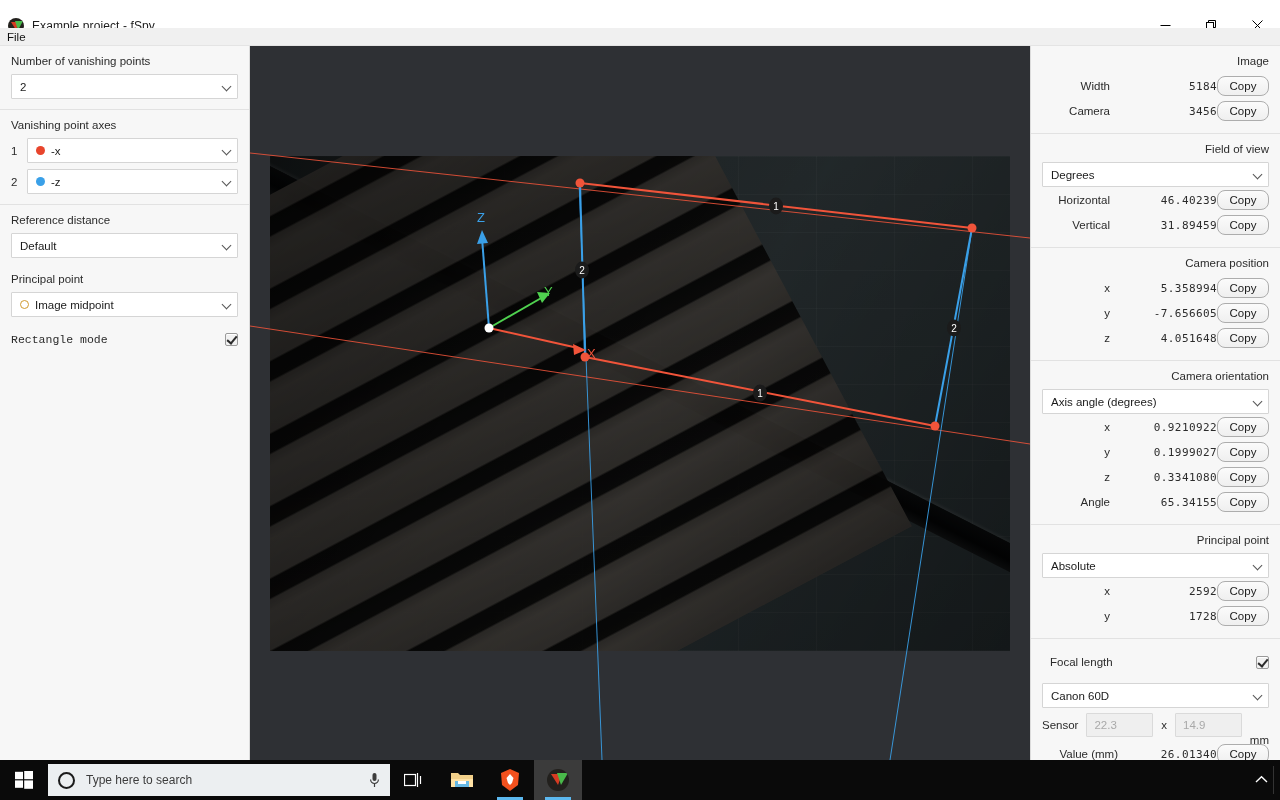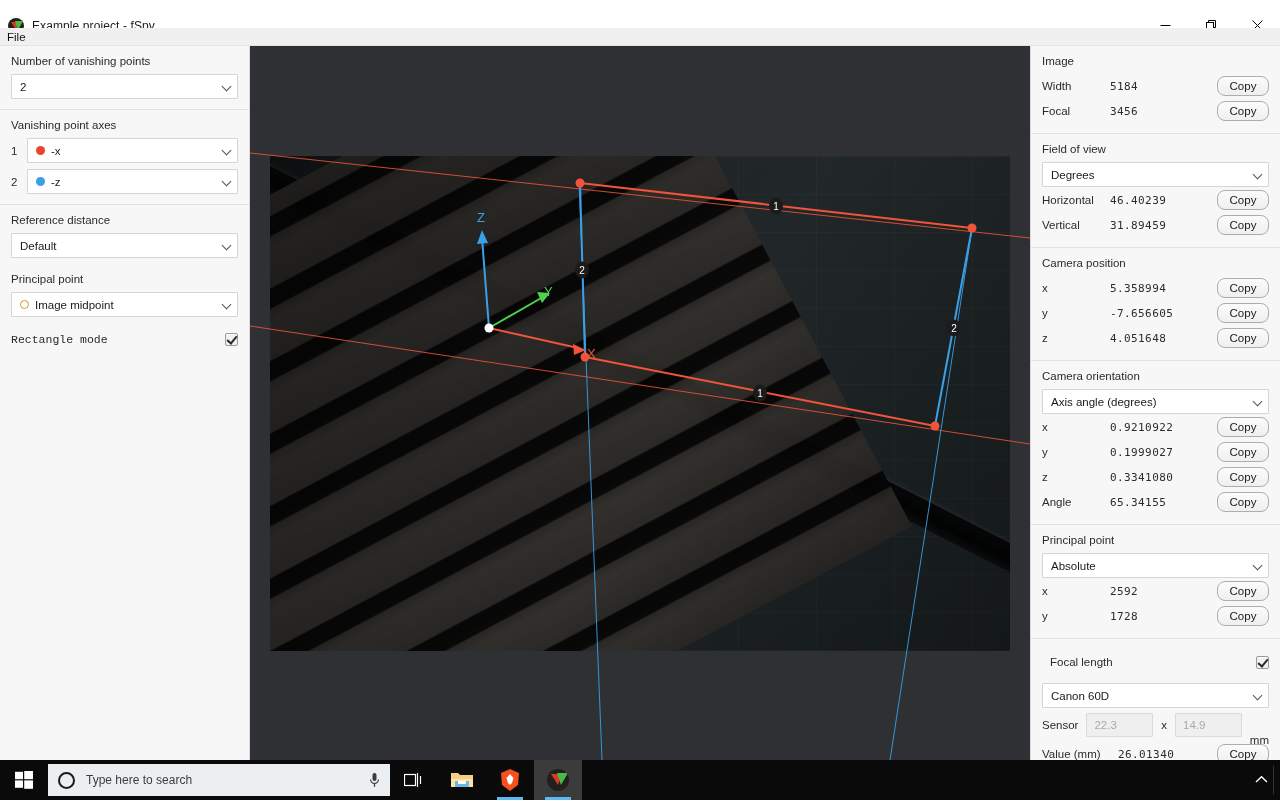--- a/index.html
+++ b/index.html
@@ -51,21 +51,21 @@
     font-size: 11.5px; color: #111; padding: 0 7px; height: 18px;
     display: flex; align-items: center;
   }
 
   
   .panel {
     position: absolute; top: 46px; height: 714px;
     background: #f7f7f7; overflow: hidden;
   }
   .panel-left  { left: 0;    width: 250px; border-right: 1px solid #dcdcdc; }
-  .panel-right { left: 1030px; width: 250px; border-left: 1px solid #dcdcdc; }
+  .panel-right { left: 1030px; width: 250px; border-left: 1px solid #dcdcdc; text-align: right; }
 
   .section { padding: 8px 11px 10px 11px; }
   .section + .section { border-top: 1px solid #e2e2e2; }
 
   .group-title {
     font-size: 11.5px; color: #2b2b2b; margin-bottom: 6px; line-height: 14px;
   }
   .field-label { font-size: 11.5px; color: #2b2b2b; font-family: Liberation Mono, monospace; }
 
   
@@ -353,21 +353,21 @@
   <div class="panel panel-right">
 
     <div class="section">
       <div class="group-title">Image</div>
       <div class="row">
         <span class="rlabel">Width</span>
         <span class="rvalue">5184</span>
         <span class="copy-btn">Copy</span>
       </div>
       <div class="row">
-        <span class="rlabel">Focal</span>
+        <span class="rlabel">Camera</span>
         <span class="rvalue">3456</span>
         <span class="copy-btn">Copy</span>
       </div>
     </div>
 
     <div class="section">
       <div class="group-title">Field of view</div>
       <div class="select">
         <span>Degrees</span>
         <span class="chev"></span>

